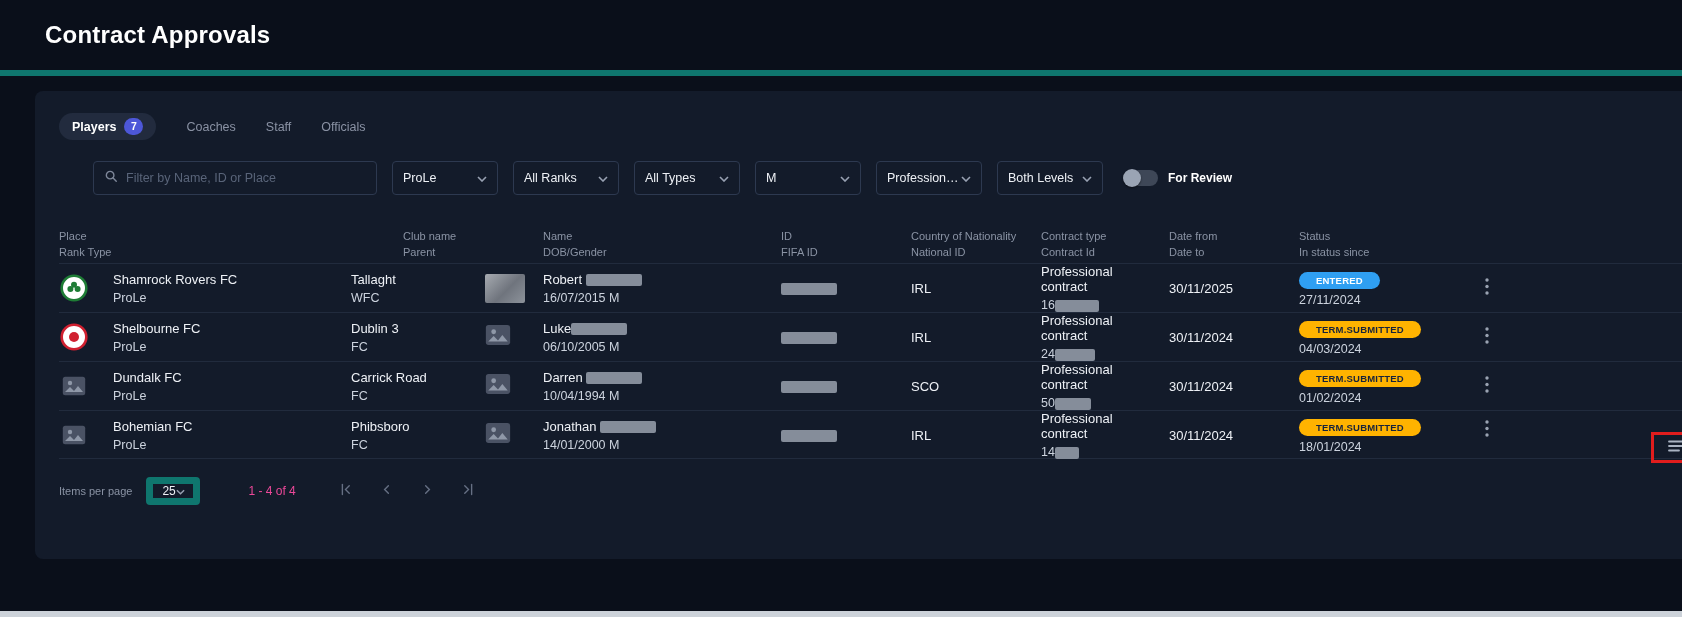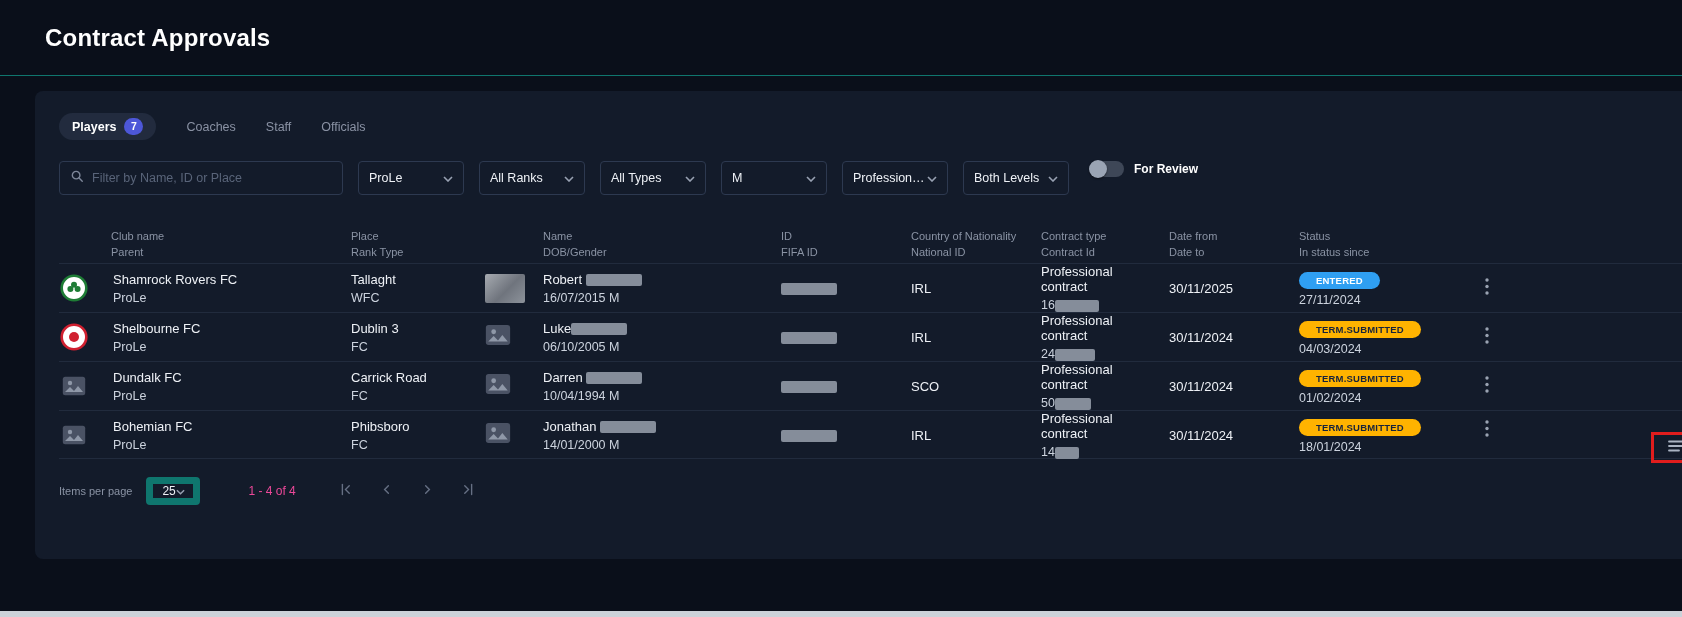--- a/index.html
+++ b/index.html
@@ -5,37 +5,37 @@
   * { margin:0; padding:0; box-sizing:border-box; }
   html,body { width:1682px; height:617px; overflow:hidden; }
   body {
     font-family:"Liberation Sans", sans-serif;
     background:#0a0f1a;
     color:#eef1f6;
     position:relative;
   }
   
   .topbar { height:76px; display:flex; align-items:center; padding-left:45px;
-            border-bottom:1px solid #0f766e; background:#0a0f1a; }
+            border-bottom:6px solid #0f766e; background:#0a0f1a; }
   .topbar h1 { font-size:24px; font-weight:800; letter-spacing:.2px; color:#ffffff; }
 
   
   .panel { margin:15px 0 0 35px; width:1672px; min-height:468px;
            background:#131b2a; border-radius:8px; padding:22px 24px 20px 24px; position:relative; }
 
   
   .tabs { display:flex; align-items:center; gap:30px; }
   .tab { font-size:12.5px; color:#8a92a4; cursor:pointer; }
   .tab.active { display:flex; align-items:center; gap:8px; background:#222b3e;
                 border-radius:15px; padding:5px 13px; color:#ffffff; font-weight:700; }
   .tab-badge { background:#4d57d8; color:#fff; font-size:10.5px; font-weight:700;
                border-radius:9px; min-width:19px; height:17px; line-height:17px; text-align:center; padding:0 5px; }
 
   
-  .filter-row { display:flex; align-items:flex-start; gap:15px; margin-top:21px; }
+  .filter-row { display:flex; align-items:center; gap:15px; margin-top:21px;margin-left:34px; }
   .search { width:284px; height:34px; border:1px solid #2d3950; border-radius:4px;
             display:flex; align-items:center; padding:0 10px; gap:8px; background:transparent; }
   .search input { flex:1; background:transparent; border:0; outline:none; color:#e8edf4; font-size:12.5px;
                   font-family:"Liberation Sans", sans-serif; }
   .search input::placeholder { color:#596479; }
   .dd { width:106px; height:34px; border:1px solid #2d3950; border-radius:4px; background:transparent;
         display:flex; align-items:center; justify-content:space-between; padding:0 10px;
         color:#eef1f6; font-size:12.5px; font-family:"Liberation Sans", sans-serif; cursor:pointer;
         white-space:nowrap; overflow:hidden; }
   .dd span { overflow:hidden; text-overflow:ellipsis; }
@@ -166,27 +166,27 @@
         <div class="toggle">
             <div class="knob"></div>
           </div>
         <span class="toggle-label">For Review</span>
       </div>
     </div>
 
     <div class="table">
 
       <div class="thead row-grid">
+        <div class="th">
+          <div>Place</div>
+          <div>Rank Type</div>
+        </div>
         <div class="th club-h">
           <div>Club name</div>
           <div>Parent</div>
-        </div>
-        <div class="th">
-          <div>Place</div>
-          <div>Rank Type</div>
         </div>
         <div class="th"></div>
         <div class="th">
           <div>Name</div>
           <div>DOB/Gender</div>
         </div>
         <div class="th">
           <div>ID</div>
           <div>FIFA ID</div>
         </div>

